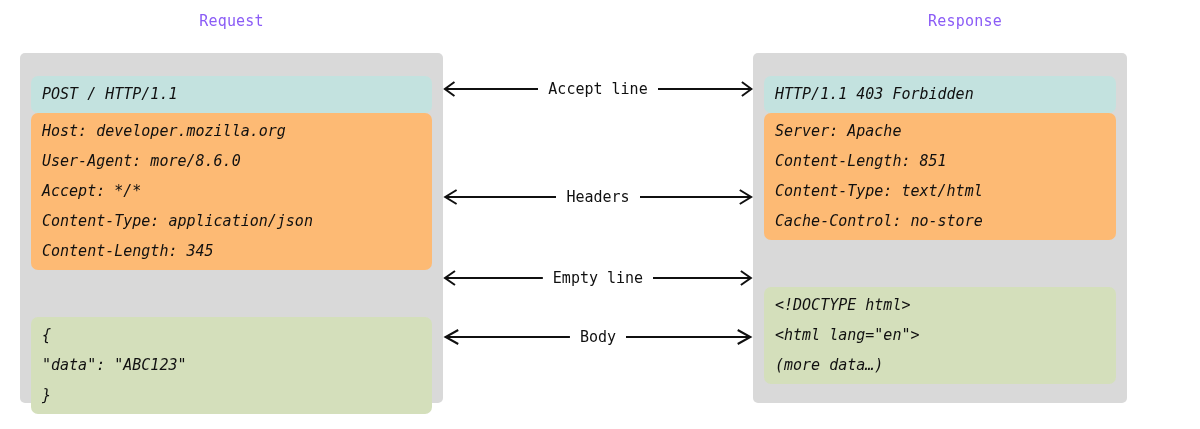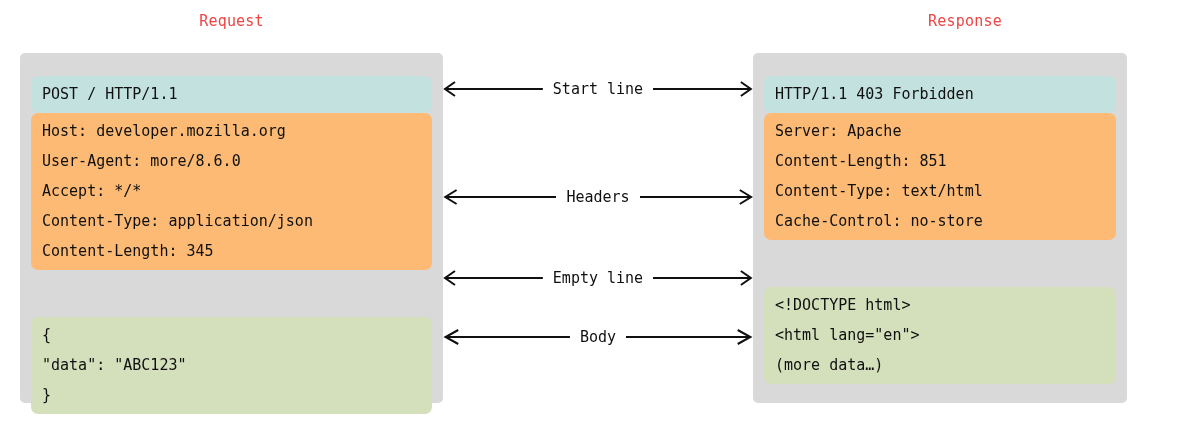--- a/index.html
+++ b/index.html
@@ -14,21 +14,21 @@
     overflow: hidden;
     font-family: "DejaVu Sans Mono", "Liberation Mono", monospace;
   }
 
   
   .col-title {
     position: absolute;
     top: 12px;
     font-family: "DejaVu Sans Mono", "Liberation Mono", monospace;
     font-size: 15px;
-    color: #ef4444;
+    color: #8b5cf6;
     text-align: center;
     letter-spacing: 0.2px;
   }
   #title-request { left: 20px;  width: 423px; }
   #title-response{ left: 753px; width: 424px; }
 
   
   .panel {
     position: absolute;
     top: 53px;
@@ -38,20 +38,21 @@
     box-sizing: border-box;
     padding: 23px 11px 12px 11px;
   }
   #panel-request  { left: 20px;  width: 423px; }
   #panel-response { left: 753px; width: 374px; }
 
   .seg {
     border-radius: 7px;
     box-sizing: border-box;
     padding: 3px 0 4px 0;
+    font-style: italic;
   }
   .seg-start   { background: #c3e2df; }
   .seg-headers { background: #fdba74; }
   .seg-body    { background: #d4dfbb; }
 
   .gap-empty { height: 47px; }
 
   .line {
     font-family: "DejaVu Sans Mono", "Liberation Mono", monospace;
     font-size: 15px;
@@ -154,21 +155,21 @@
 
 <div id="arrow-column">
 
   <div class="arrow-row" id="row-startline">
     <div class="arrow-line">
       <svg viewBox="0 0 100 24" preserveAspectRatio="none">
         <line x1="2" y1="12" x2="100" y2="12" stroke="#101010" stroke-width="2" vector-effect="non-scaling-stroke"></line>
         <polyline points="12,5 2,12 12,19" fill="none" stroke="#101010" stroke-width="2" vector-effect="non-scaling-stroke"></polyline>
       </svg>
     </div>
-    <div class="arrow-label">Start line</div>
+    <div class="arrow-label">Accept line</div>
     <div class="arrow-line">
       <svg viewBox="0 0 100 24" preserveAspectRatio="none">
         <line x1="0" y1="12" x2="98" y2="12" stroke="#101010" stroke-width="2" vector-effect="non-scaling-stroke"></line>
         <polyline points="88,5 98,12 88,19" fill="none" stroke="#101010" stroke-width="2" vector-effect="non-scaling-stroke"></polyline>
       </svg>
     </div>
   </div>
 
   <div class="arrow-row" id="row-headers">
     <div class="arrow-line">

